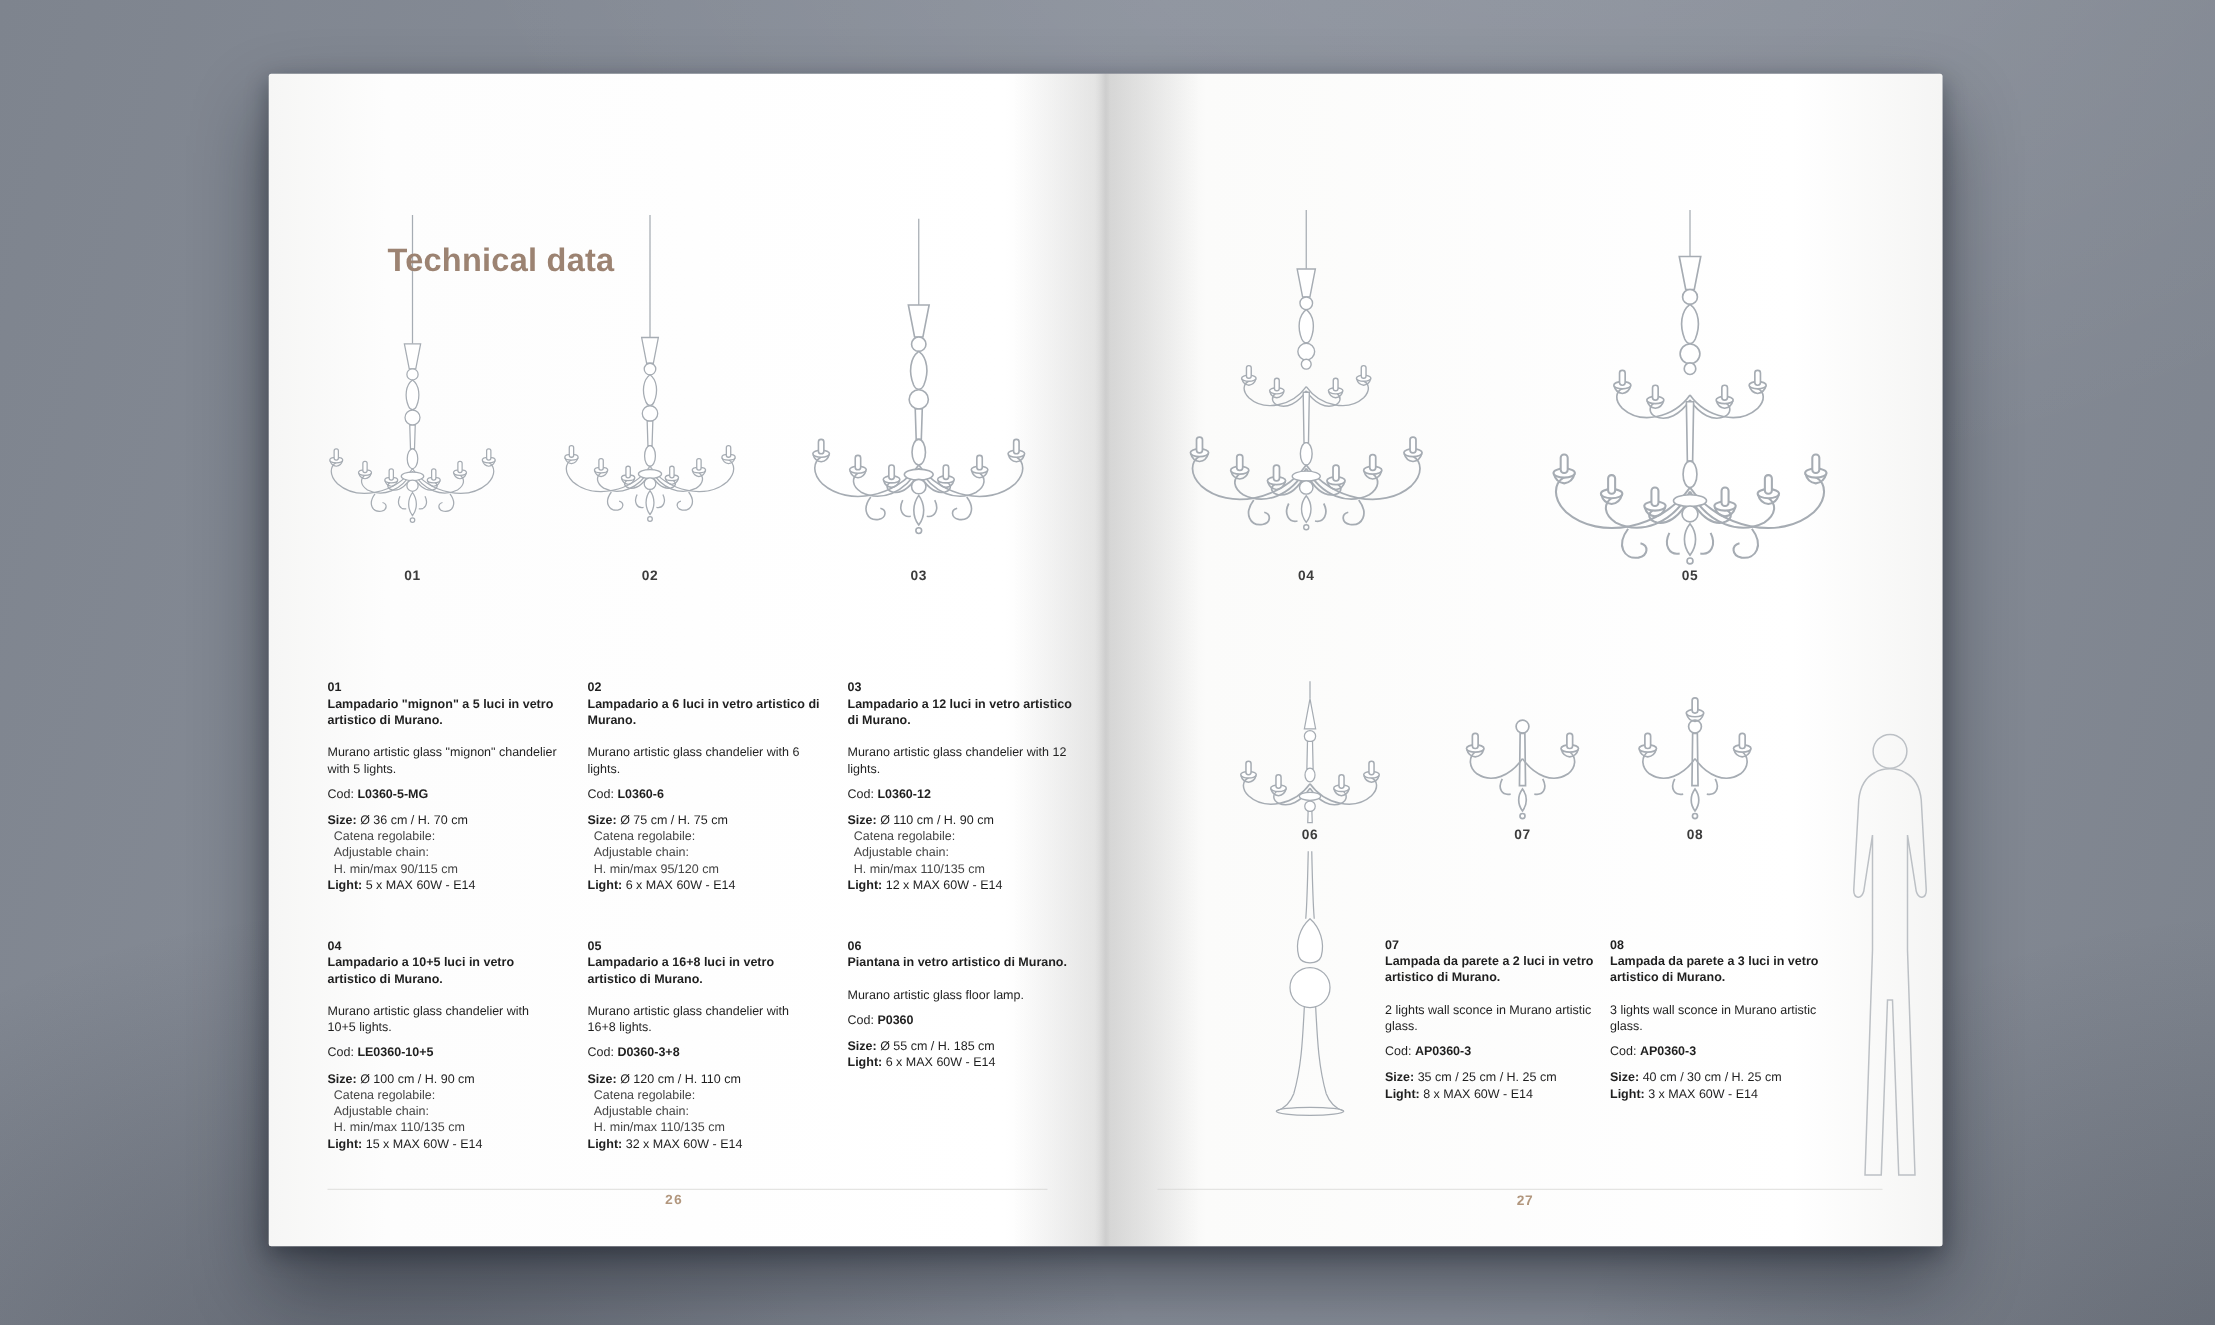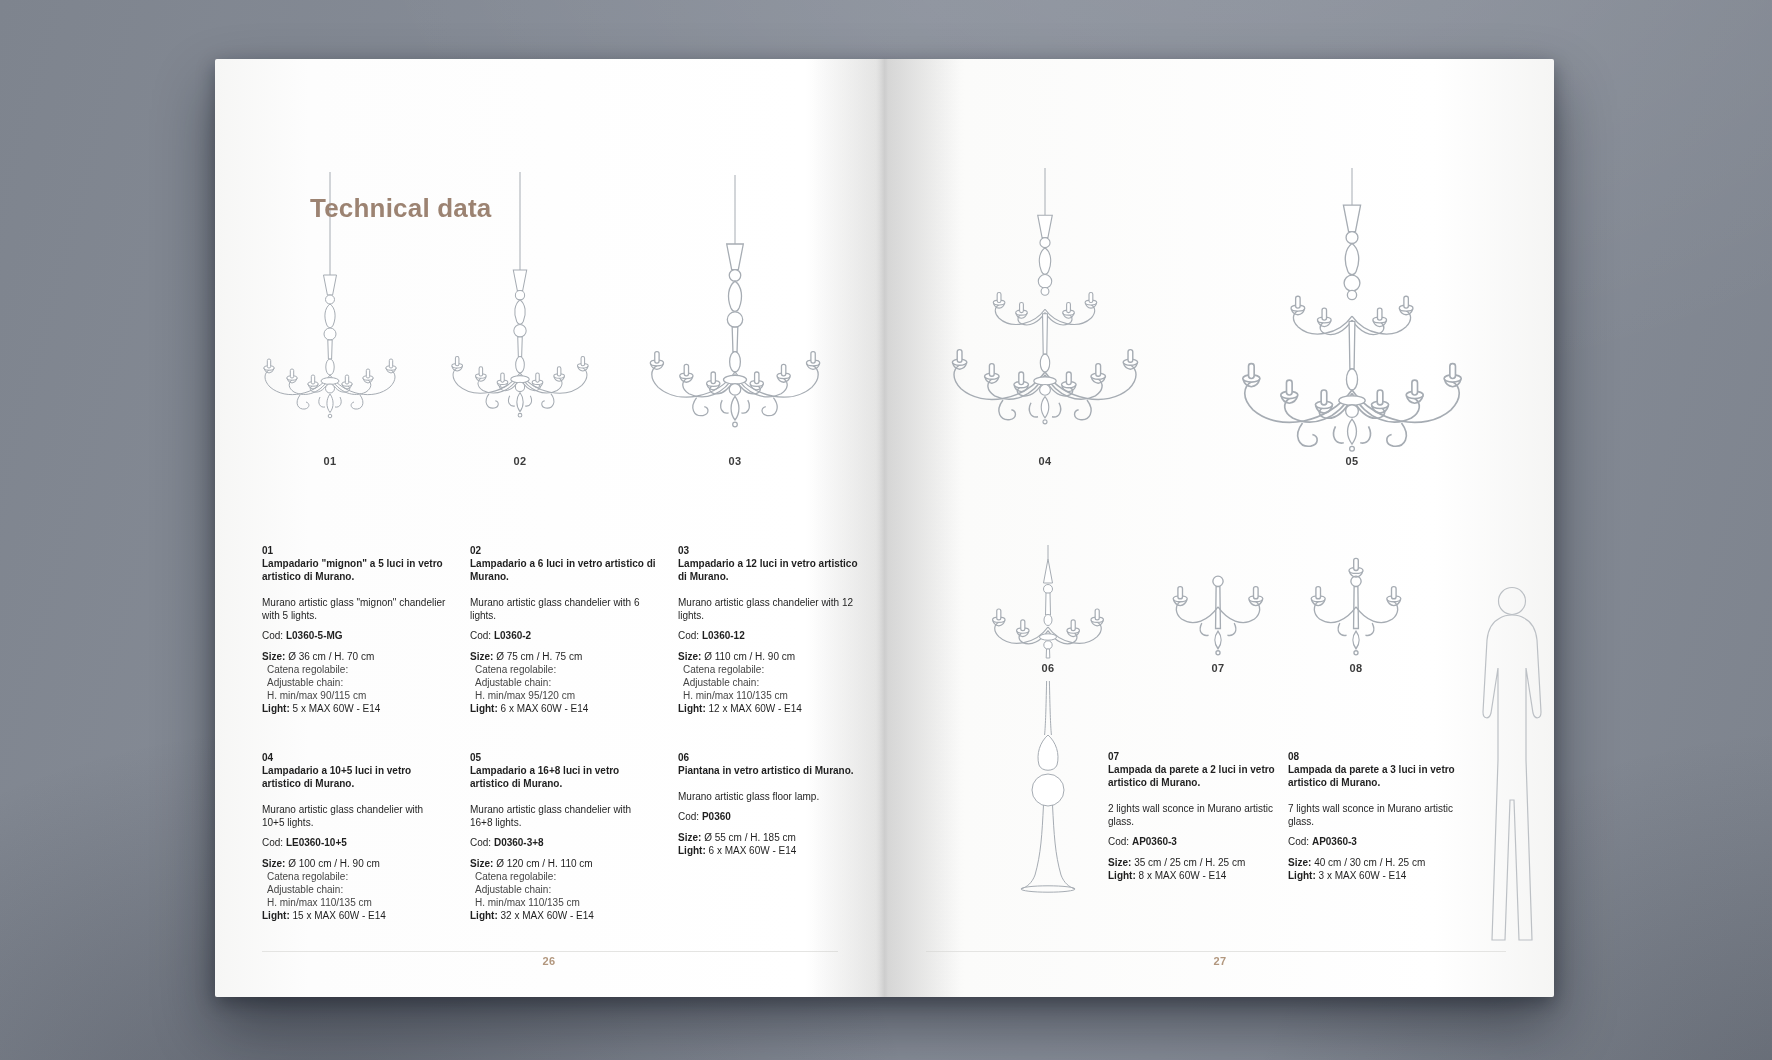--- a/index.html
+++ b/index.html
@@ -203,21 +203,21 @@
       <div>Adjustable chain:</div>
       <div>H. min/max 90/115 cm</div>
     </div>
     <div class="p-light"><b>Light:</b> <span>5 x MAX 60W - E14</span></div>
   </div>
 
   <div class="prod" style="left:255px;top:485px;">
     <div class="p-num">02</div>
     <div class="p-it">Lampadario a 6 luci in vetro artistico di Murano.</div>
     <div class="p-en">Murano artistic glass chandelier with 6 lights.</div>
-    <div class="p-cod"><span>Cod:</span> <b>L0360-2</b></div>
+    <div class="p-cod"><span>Cod:</span> <b>L0360-6</b></div>
     <div class="p-size"><b>Size:</b> <span>Ø 75 cm / H. 75 cm</span></div>
     <div class="p-chain">
       <div>Catena regolabile:</div>
       <div>Adjustable chain:</div>
       <div>H. min/max 95/120 cm</div>
     </div>
     <div class="p-light"><b>Light:</b> <span>6 x MAX 60W - E14</span></div>
   </div>
 
   <div class="prod" style="left:463px;top:485px;">
@@ -276,25 +276,25 @@
     <div class="p-it">Lampada da parete a 2 luci in vetro artistico di Murano.</div>
     <div class="p-en">2 lights wall sconce in Murano artistic glass.</div>
     <div class="p-cod"><span>Cod:</span> <b>AP0360-3</b></div>
     <div class="p-size"><b>Size:</b> <span>35 cm / 25 cm / H. 25 cm</span></div>
     <div class="p-light"><b>Light:</b> <span>8 x MAX 60W - E14</span></div>
   </div>
 
   <div class="prod" style="left:1073px;top:691px;">
     <div class="p-num">08</div>
     <div class="p-it">Lampada da parete a 3 luci in vetro artistico di Murano.</div>
-    <div class="p-en">7 lights wall sconce in Murano artistic glass.</div>
+    <div class="p-en">3 lights wall sconce in Murano artistic glass.</div>
     <div class="p-cod"><span>Cod:</span> <b>AP0360-3</b></div>
     <div class="p-size"><b>Size:</b> <span>40 cm / 30 cm / H. 25 cm</span></div>
     <div class="p-light"><b>Light:</b> <span>3 x MAX 60W - E14</span></div>
   </div>
 
   <div class="rule rule-left"></div>
   <div class="rule rule-right"></div>
-  <div class="pagenum" style="left:334px;">26</div>
+  <div class="pagenum" style="left:324px;font-family:Liberation Mono, monospace;">26</div>
   <div class="pagenum" style="left:1005px;">27</div>
 
   <div class="fold"></div>
 </div>
 
 </body></html>

